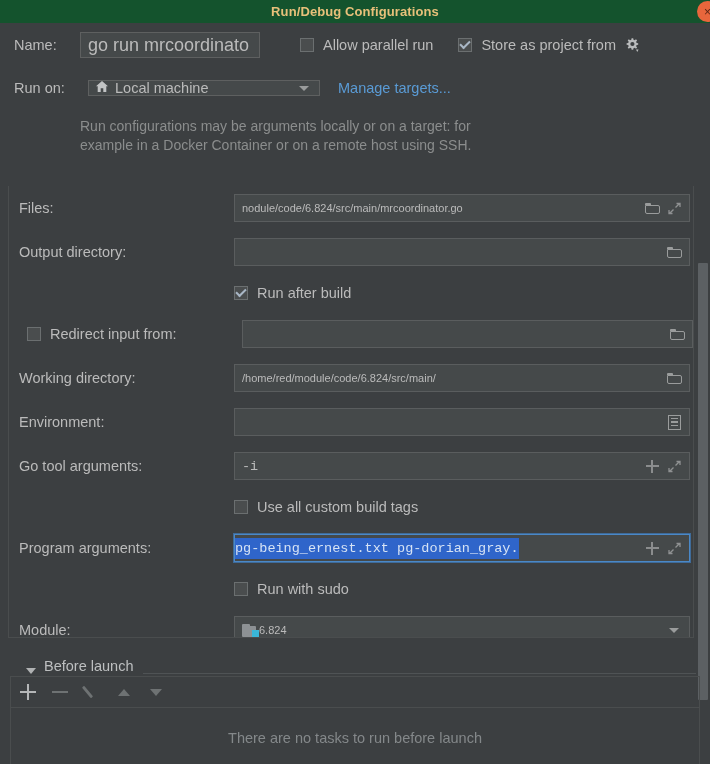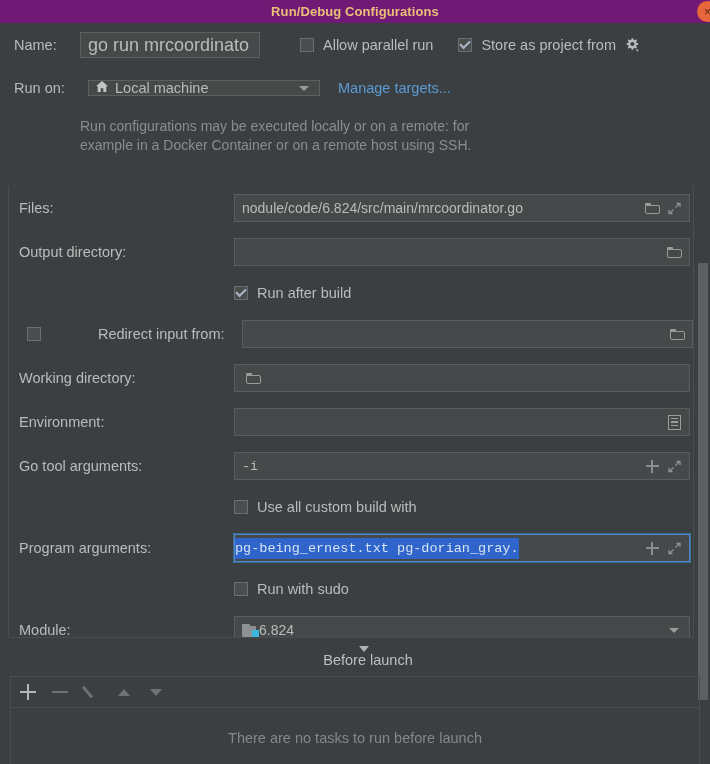--- a/index.html
+++ b/index.html
@@ -12,21 +12,21 @@
     font-family: "Liberation Sans", sans-serif;
     font-size: 14.5px;
     color: #bbbbbb;
     position: relative;
     -webkit-font-smoothing: antialiased;
   }
 
   
   .titlebar {
     height: 23px;
-    background: #701a75;
+    background: #14532d;
     display: flex;
     align-items: center;
     justify-content: center;
     position: relative;
   }
   .titlebar-text {
     font-size: 13px;
     font-weight: bold;
     color: #e8c07a;
     letter-spacing: .1px;
@@ -179,21 +179,21 @@
     display: flex;
     align-items: center;
     padding: 0 4px 0 7px;
     position: relative;
     color: #bbbbbb;
   }
   .field .val {
     flex: 1;
     overflow: hidden;
     white-space: nowrap;
-    font-size: 14px;
+    font-size: 11px;
   }
   .field.mono .val {
     font-family: "Liberation Mono", monospace;
     font-size: 13.5px;
   }
   .w-files    { width: 456px; }
   .w-out      { width: 456px; }
   .w-redirect { width: 456px; }
   .w-work     { width: 456px; }
   .w-env      { width: 456px; }
@@ -305,24 +305,23 @@
   }
 
   
   .before-launch {
     position: absolute;
     left: 0; top: 646px;
     width: 710px;
   }
   .bl-header {
     display: flex;
-    align-items: center;
+    align-items: flex-end;
     padding-left: 26px;
     height: 28px;
-    flex-direction: column;
   }
   .tri-down {
     width: 0; height: 0;
     border-left: 5px solid transparent;
     border-right: 5px solid transparent;
     border-top: 6px solid #b0b2b3;
     margin-right: 8px;
   }
   .bl-title { color: #bdbfc0; font-size: 14.5px; white-space: nowrap; }
   .bl-line {
@@ -455,21 +454,21 @@
             <path d="M7 1L1 6.2h1.7V12h3V8.3h2.6V12h3V6.2H13z" fill="#c2c4c5"></path>
           </svg>
       </span>
       <span class="combo-text">Local machine</span>
       <span class="caret"></span>
     </div>
     <span class="link">Manage targets...</span>
   </div>
 
   <div class="hint">
-    <div>Run configurations may be executed locally or on a remote: for</div>
+    <div>Run configurations may be arguments locally or on a target: for</div>
     <div>example in a Docker Container or on a remote host using SSH.</div>
   </div>
 </div>
 
 <div class="panel">
   <div class="panel-inner">
 
     <div class="frow">
       <span class="flabel">Files:</span>
       <div class="field w-files">
@@ -497,35 +496,36 @@
     </div>
 
     <div class="frow tight indent-chk" style="padding-left:225px;">
       <div class="chk-wrap">
         <span class="chk checked"></span>
         <span class="chk-label">Run after build</span>
       </div>
     </div>
 
     <div class="frow">
-      <div class="flabel chk-wrap" style="padding-left:8px;gap:48px;">
+      <div class="flabel chk-wrap" style="padding-left:8px;">
         <span class="chk"></span>
         <span class="chk-label">Redirect input from:</span>
       </div>
       <div class="field w-redirect">
         <span class="val"></span>
         <span class="icon-btn">
             <span class="ico-folder"></span>
           </span>
       </div>
     </div>
 
     <div class="frow">
       <span class="flabel">Working directory:</span>
       <div class="field w-work">
+        <span class="val">/home/red/module/code/6.824/src/main/</span>
         <span class="icon-btn">
             <span class="ico-folder"></span>
           </span>
       </div>
     </div>
 
     <div class="frow">
       <span class="flabel">Environment:</span>
       <div class="field w-env">
         <span class="val"></span>
@@ -551,21 +551,21 @@
             <path d="M7.5 5.5L11.5 1.5M8.5 1.5h3.5v3.5"></path>
             <path d="M5.5 7.5L1.5 11.5M4.5 11.5H1v-3.5"></path>
           </svg>
         </span>
       </div>
     </div>
 
     <div class="frow tight" style="padding-left:225px;">
       <div class="chk-wrap">
         <span class="chk"></span>
-        <span class="chk-label">Use all custom build with</span>
+        <span class="chk-label">Use all custom build tags</span>
       </div>
     </div>
 
     <div class="frow">
       <span class="flabel">Program arguments:</span>
       <div class="field w-prog focused">
         <span class="caret-bar"></span>
           <span class="sel-text">pg-being_ernest.txt pg-dorian_gray.</span>
         <span style="flex:1"></span>
         <span class="icon-btn">

